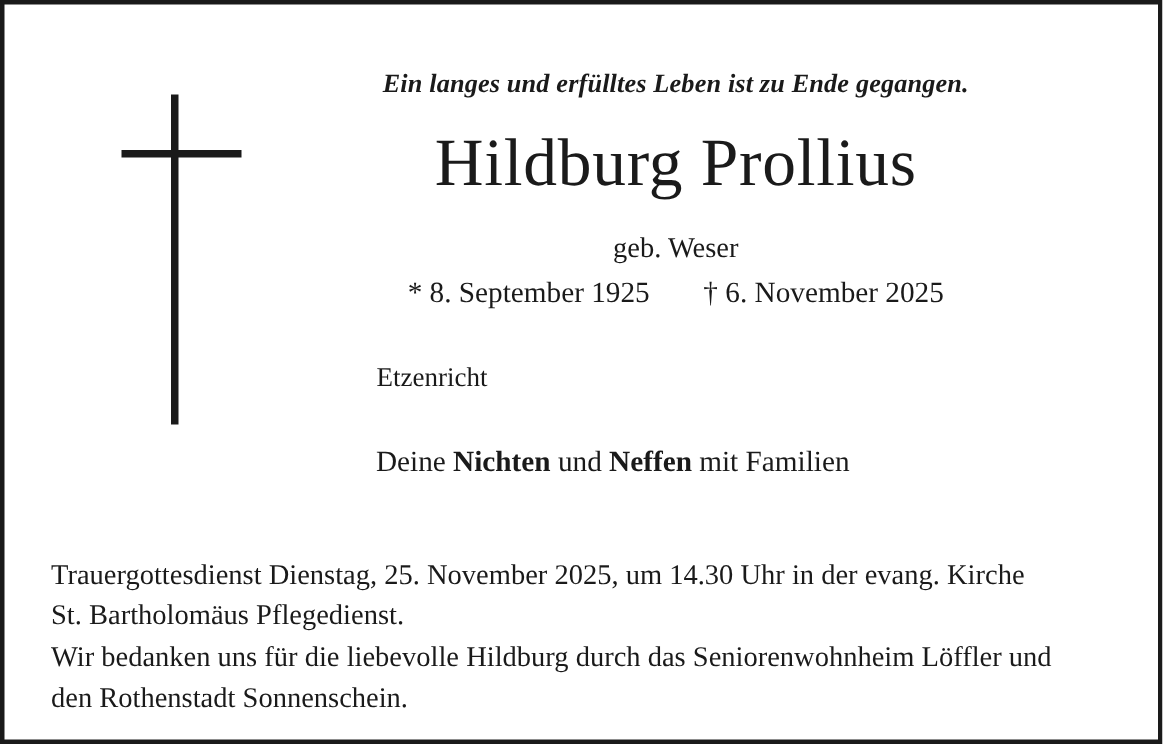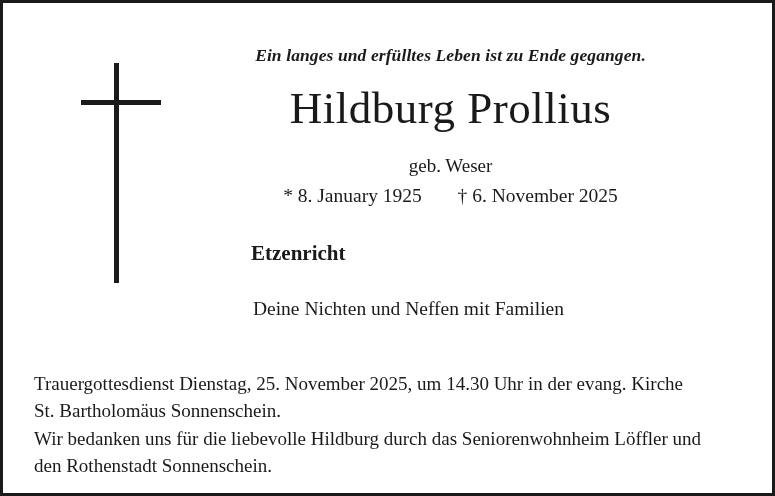--- a/index.html
+++ b/index.html
@@ -108,22 +108,22 @@
   }
   .dates .gap {
     display: inline-block;
     width: 26px;
   }
 
   .place {
     position: absolute;
     top: 238px;
     left: 248px;
-    font-size: 21px;
-    font-weight: bold;
+    font-size: 18px;
+    font-weight: normal;
   }
 
   .memoriam {
     position: absolute;
     top: 292px;
     left: 0;
     width: 775px;
     text-align: center;
     padding-left: 36px;
     box-sizing: border-box;
@@ -136,55 +136,55 @@
     position: absolute;
     top: 367px;
     left: 31px;
     width: 706px;
     font-size: 19px;
     line-height: 1.44;
   }
   .footer p {
     margin: 0;
   }
-  b { font-weight: normal; }
+  b { font-weight: bold; }
 </style>
 </head>
 <body>
 
 <div class="obituary">
 
   <div class="cross">
     <div class="vbar"></div>
     <div class="hbar"></div>
   </div>
 
   <div class="content">
 
     <div class="lead">Ein langes und erfülltes Leben ist zu Ende gegangen.</div>
 
     <div class="name">Hildburg Prollius</div>
 
     <div class="maiden">geb. Weser</div>
 
     <div class="dates">
-      <span>* 8. January 1925</span>
+      <span>* 8. September 1925</span>
       <span class="gap"></span>
       <span>† 6. November 2025</span>
     </div>
 
     <div class="place">Etzenricht</div>
 
     <div class="memoriam">
       <span class="line2">
         <span>Deine </span><b>Nichten</b><span> und </span><b>Neffen</b><span> mit Familien</span>
       </span>
     </div>
 
     <div class="footer">
       <p>Trauergottesdienst Dienstag, 25. November 2025, um 14.30 Uhr in der evang. Kirche</p>
-      <p>St. Bartholomäus Sonnenschein.</p>
+      <p>St. Bartholomäus Pflegedienst.</p>
       <p>Wir bedanken uns für die liebevolle Hildburg durch das Seniorenwohnheim Löffler und</p>
       <p>den Rothenstadt Sonnenschein.</p>
     </div>
 
   </div>
 </div>
 
 </body></html>

